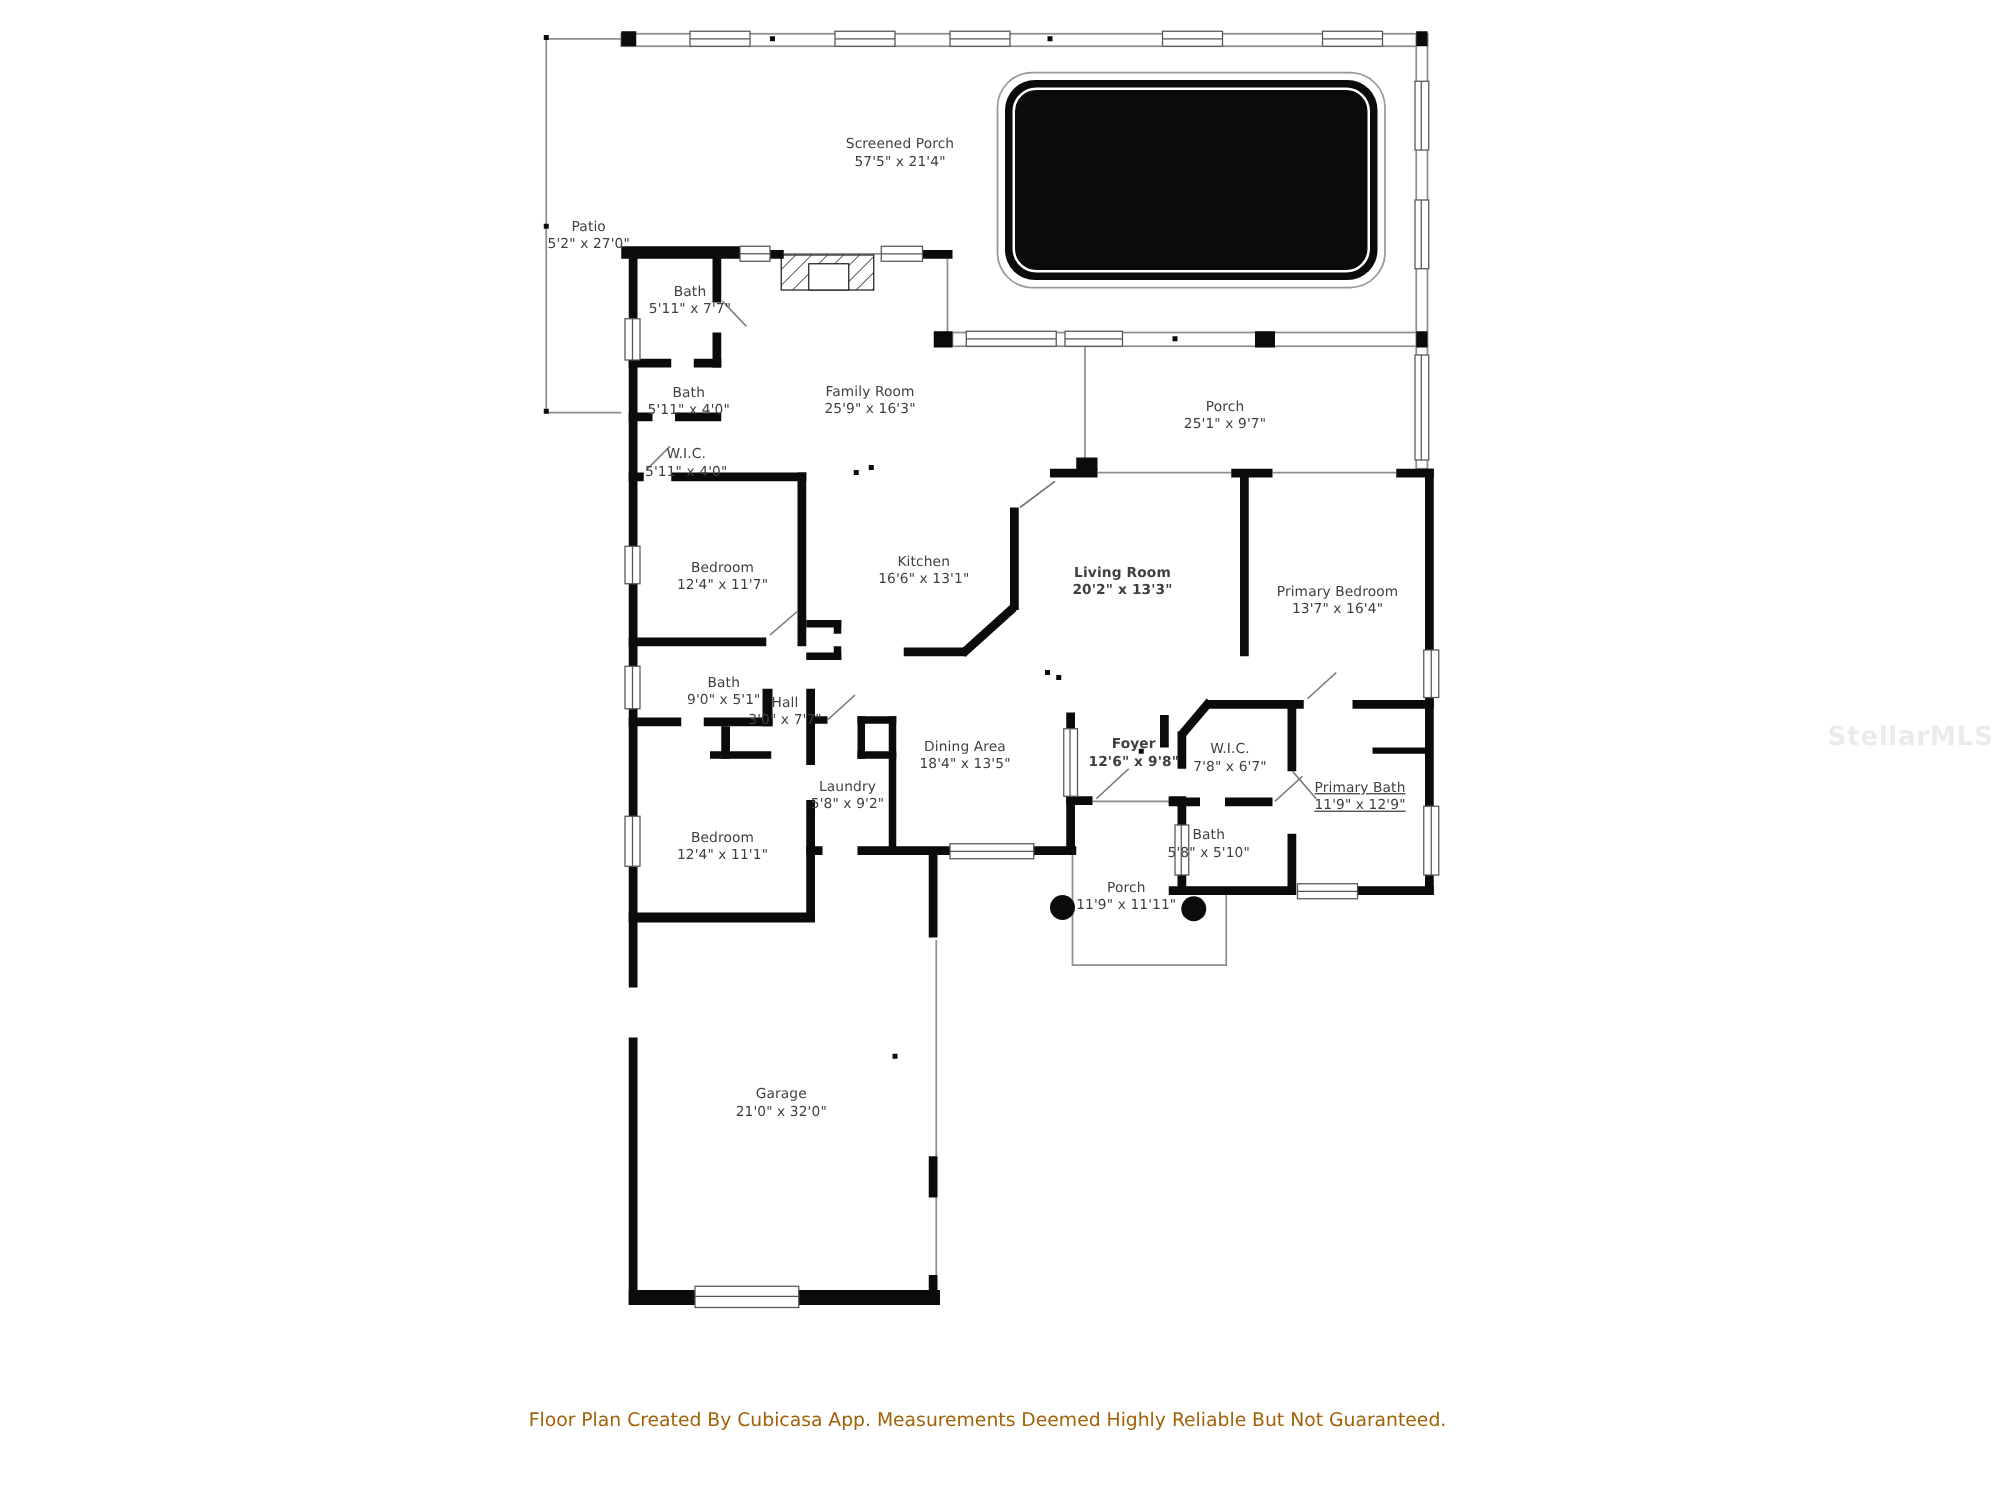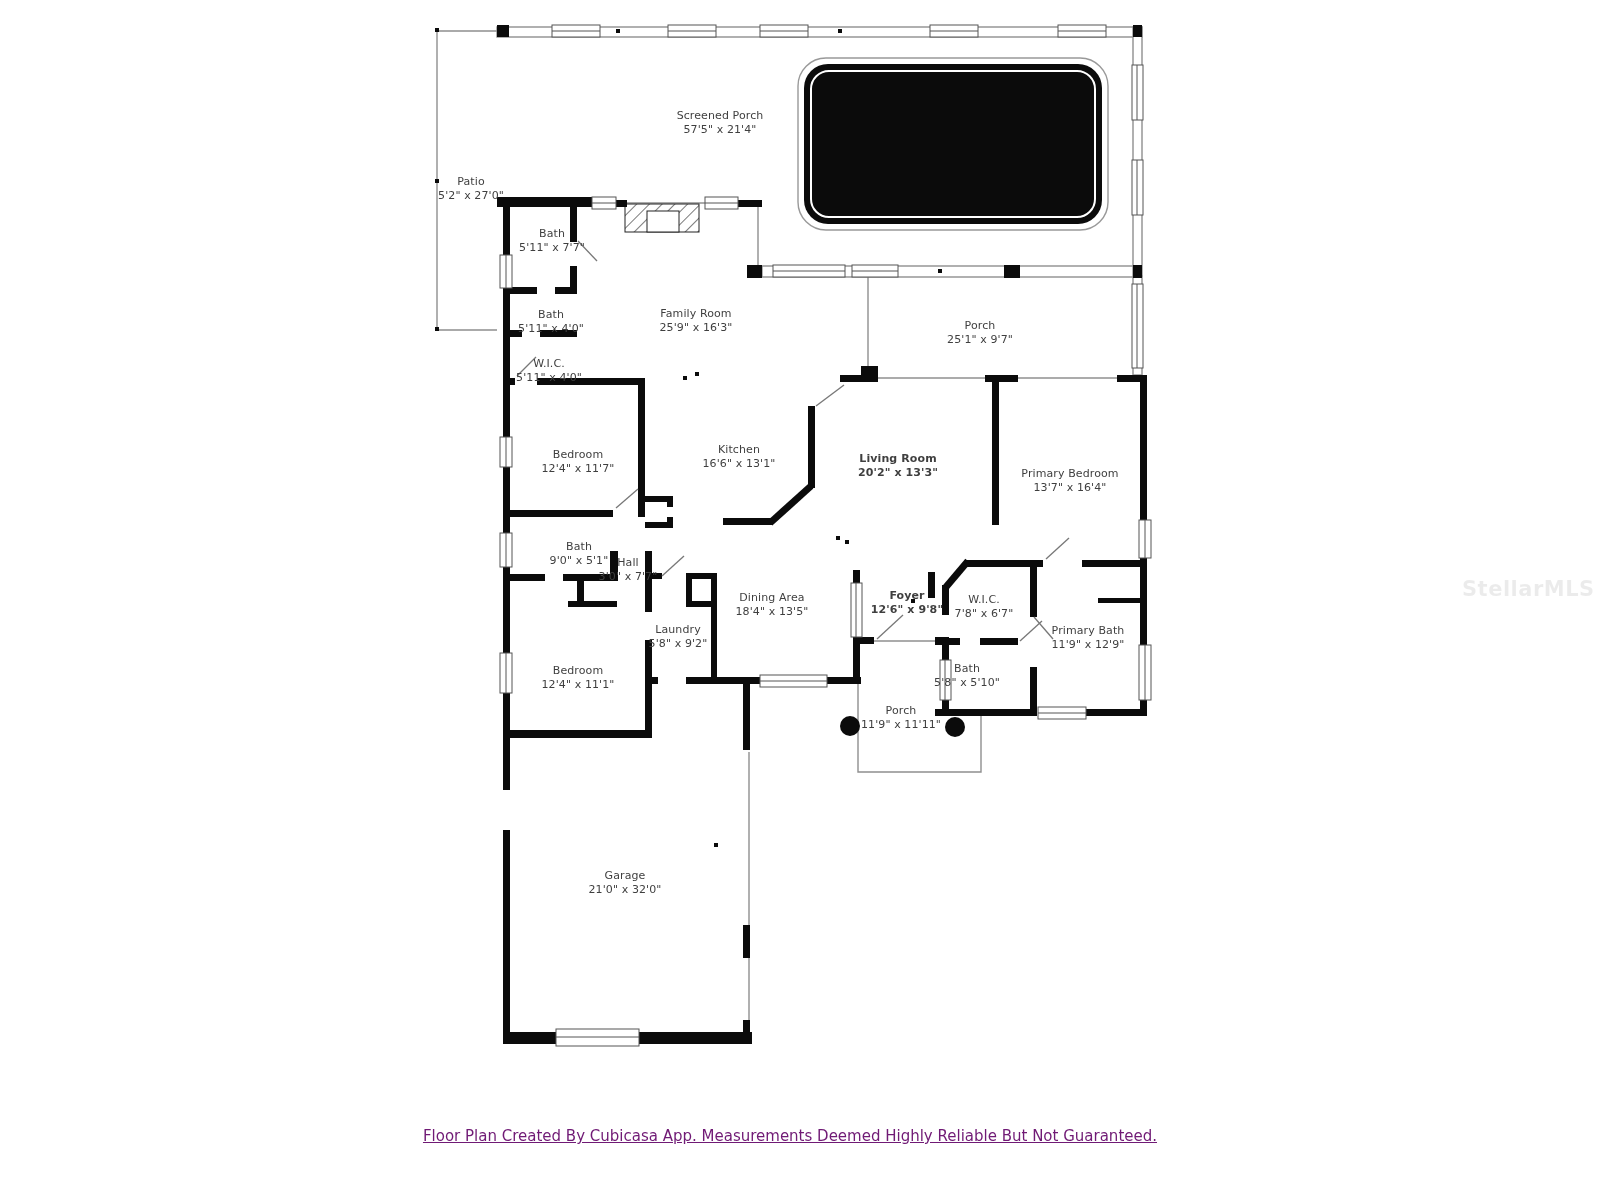--- a/index.html
+++ b/index.html
@@ -13,21 +13,21 @@
     text-align:center;white-space:nowrap;
     font-size:11px;line-height:13.5px;color:#3f3f3f;letter-spacing:.1px;
   }
   .watermark{
     position:absolute;left:1462px;top:577px;
     font-size:21px;font-weight:bold;color:rgba(0,0,0,0.08);
     letter-spacing:.5px;
   }
   .footer{
     position:absolute;left:0;top:1127px;width:1580px;text-align:center;
-    font-size:15px;color:#701a75;text-decoration:underline;
+    font-size:15px;color:#a16207;
   }
 </style>
 </head>
 <body>
 
 <div class="canvas">
 
   <svg class="plan-svg" width="1600" height="1200" viewBox="0 0 1600 1200">
     <defs>
       <pattern id="hatch" width="9" height="9" patternTransform="rotate(45)" patternUnits="userSpaceOnUse">
@@ -384,21 +384,21 @@
         <div>18'4" x 13'5"</div>
       </div>
       <div class="room-label" style="left: 907px; top: 602px; font-weight: bold;">
         <div>Foyer</div>
         <div>12'6" x 9'8"</div>
       </div>
       <div class="room-label" style="left: 984px; top: 606px;">
         <div>W.I.C.</div>
         <div>7'8" x 6'7"</div>
       </div>
-      <div class="room-label" style="left: 1088px; top: 637px;">
+      <div class="room-label" style="left: 1088px; top: 637px; text-decoration: underline;">
         <div>Primary Bath</div>
         <div>11'9" x 12'9"</div>
       </div>
       <div class="room-label" style="left: 678px; top: 636px;">
         <div>Laundry</div>
         <div>5'8" x 9'2"</div>
       </div>
       <div class="room-label" style="left: 967px; top: 675px;">
         <div>Bath</div>
         <div>5'8" x 5'10"</div>

